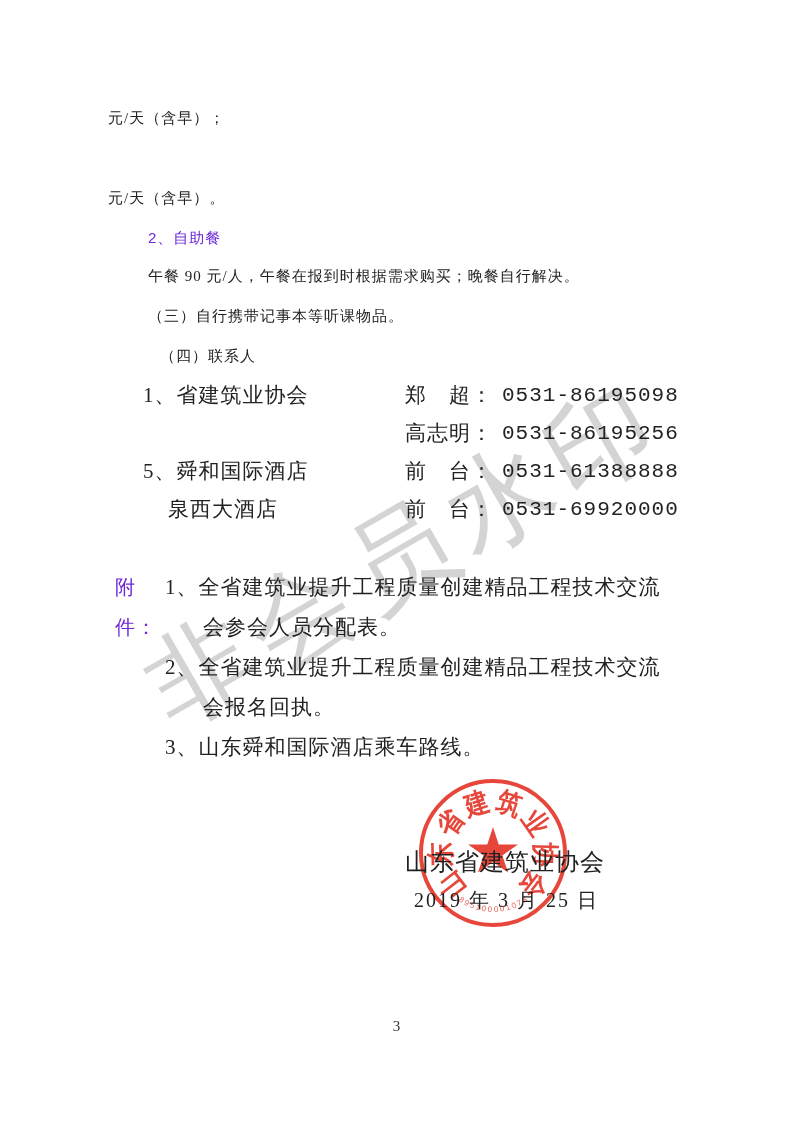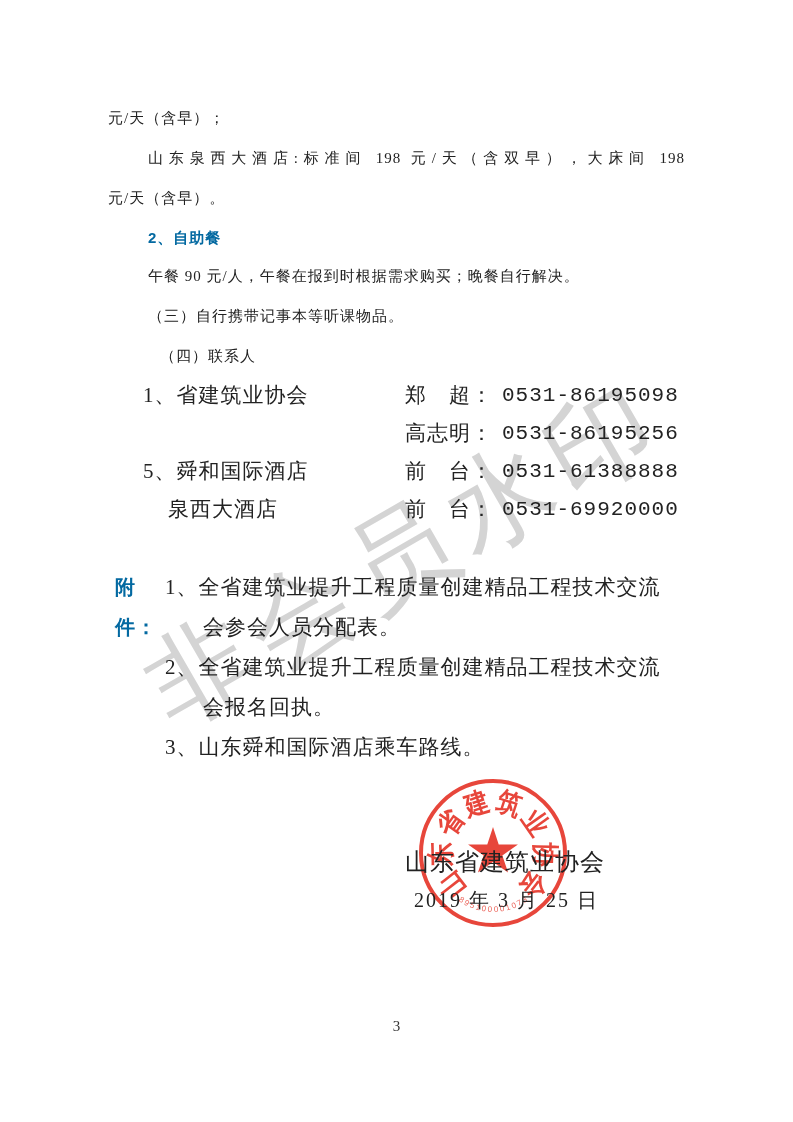--- a/index.html
+++ b/index.html
@@ -23,21 +23,21 @@
   }
   
   .ln{
     position:absolute;margin:0;
     font-size:15px;line-height:27px;
     white-space:nowrap;z-index:2;
     letter-spacing:1px;
   }
   .bold{
     font-family:"Liberation Sans","DejaVu Sans",sans-serif;
-    font-weight:700;color:#0369a1;
+    font-weight:400;color:#6d28d9;
   }
   .fill{
     width:537px;white-space:normal;
     text-align:justify;text-align-last:justify;
   }
   
   .contacts{position:absolute;top:376px;left:143px;z-index:2;font-size:21px;letter-spacing:1px;}
   .contact-row{height:38px;display:flex;align-items:center;}
   .org{display:inline-block;width:262px;flex:none;}
   .org-indent{padding-left:25px;box-sizing:border-box;}
@@ -75,21 +75,20 @@
   .page-num{position:absolute;top:1018px;left:0;right:0;margin:0;text-align:center;font-size:15px;color:#333;z-index:2;}
 </style>
 </head>
 <body>
 
 <div class="page">
 
   <div class="watermark">非会员水印</div>
 
   <p class="ln" style="top:105px;left:108px">元/天（含早）；</p>
-  <p class="ln fill" style="top:145px;left:148px">山东泉西大酒店:标准间 198 元/天（含双早），大床间 198</p>
   <p class="ln" style="top:185px;left:108px">元/天（含早）。</p>
   <p class="ln bold" style="top:224px;left:148px">2、自助餐</p>
   <p class="ln" style="top:263px;left:148px">午餐 90 元/人，午餐在报到时根据需求购买；晚餐自行解决。</p>
   <p class="ln" style="top:303px;left:148px">（三）自行携带记事本等听课物品。</p>
   <p class="ln" style="top:343px;left:160px">（四）联系人</p>
 
   <div class="contacts">
     <div class="contact-row">
       <span class="org">1、省建筑业协会</span>
       <span class="person">郑　超：</span>

